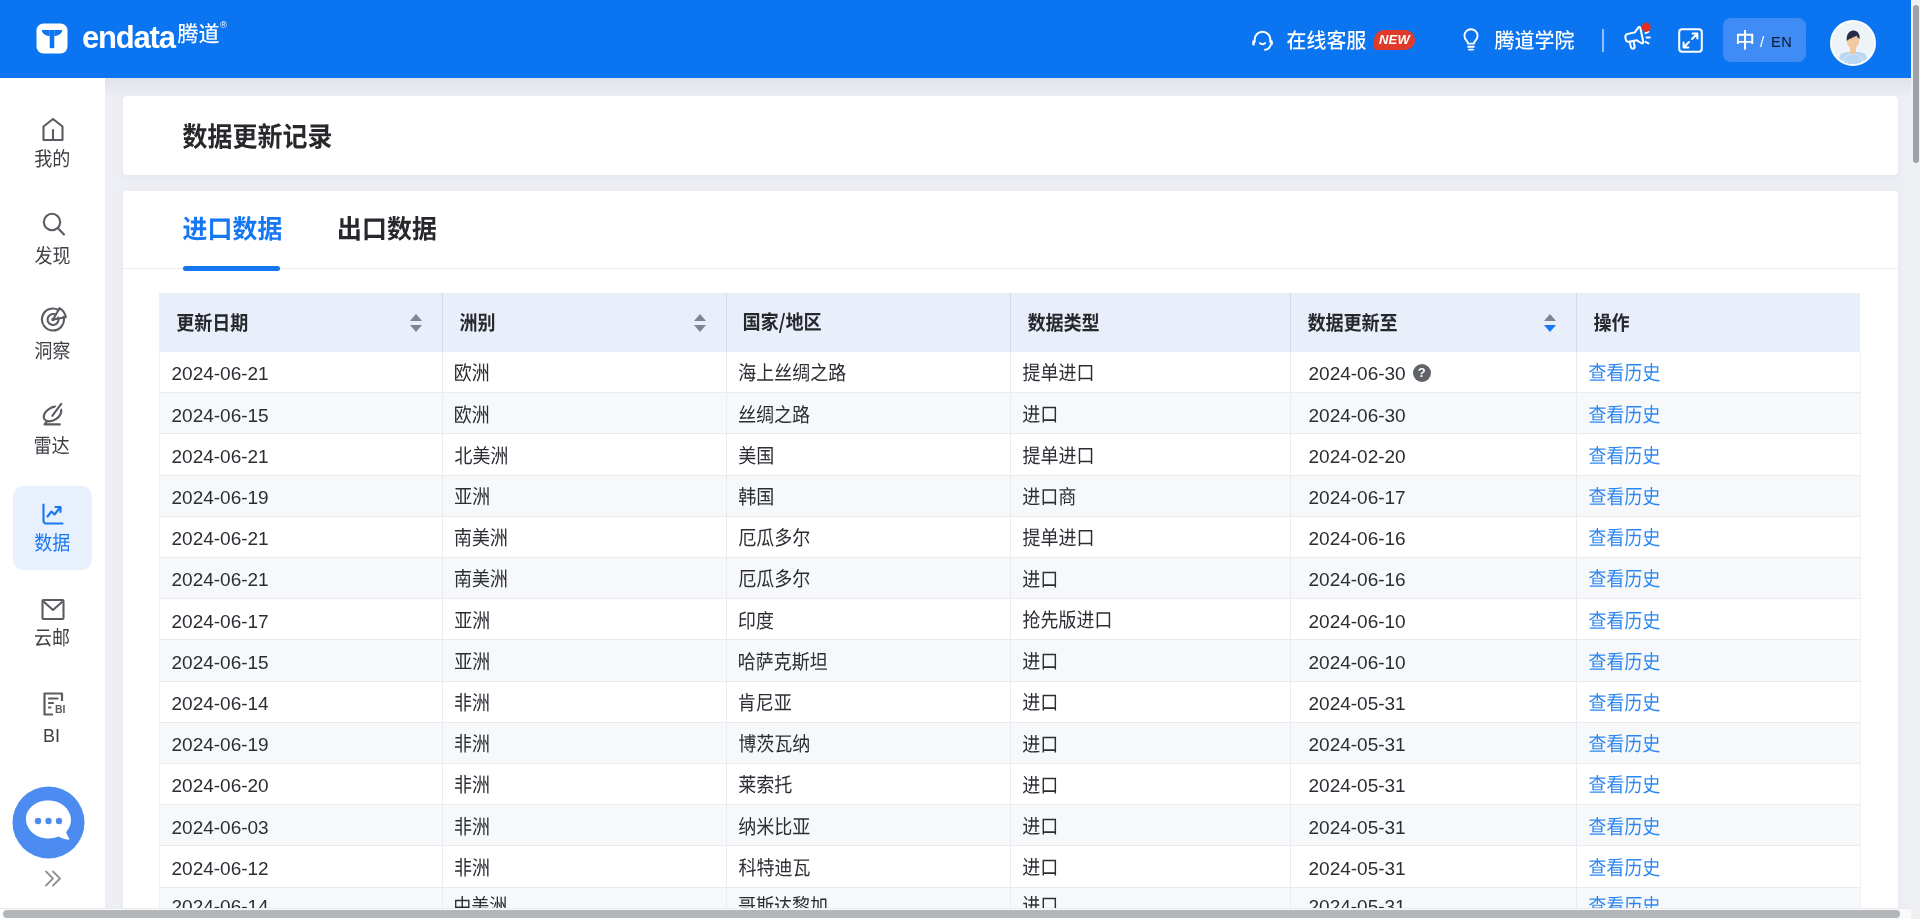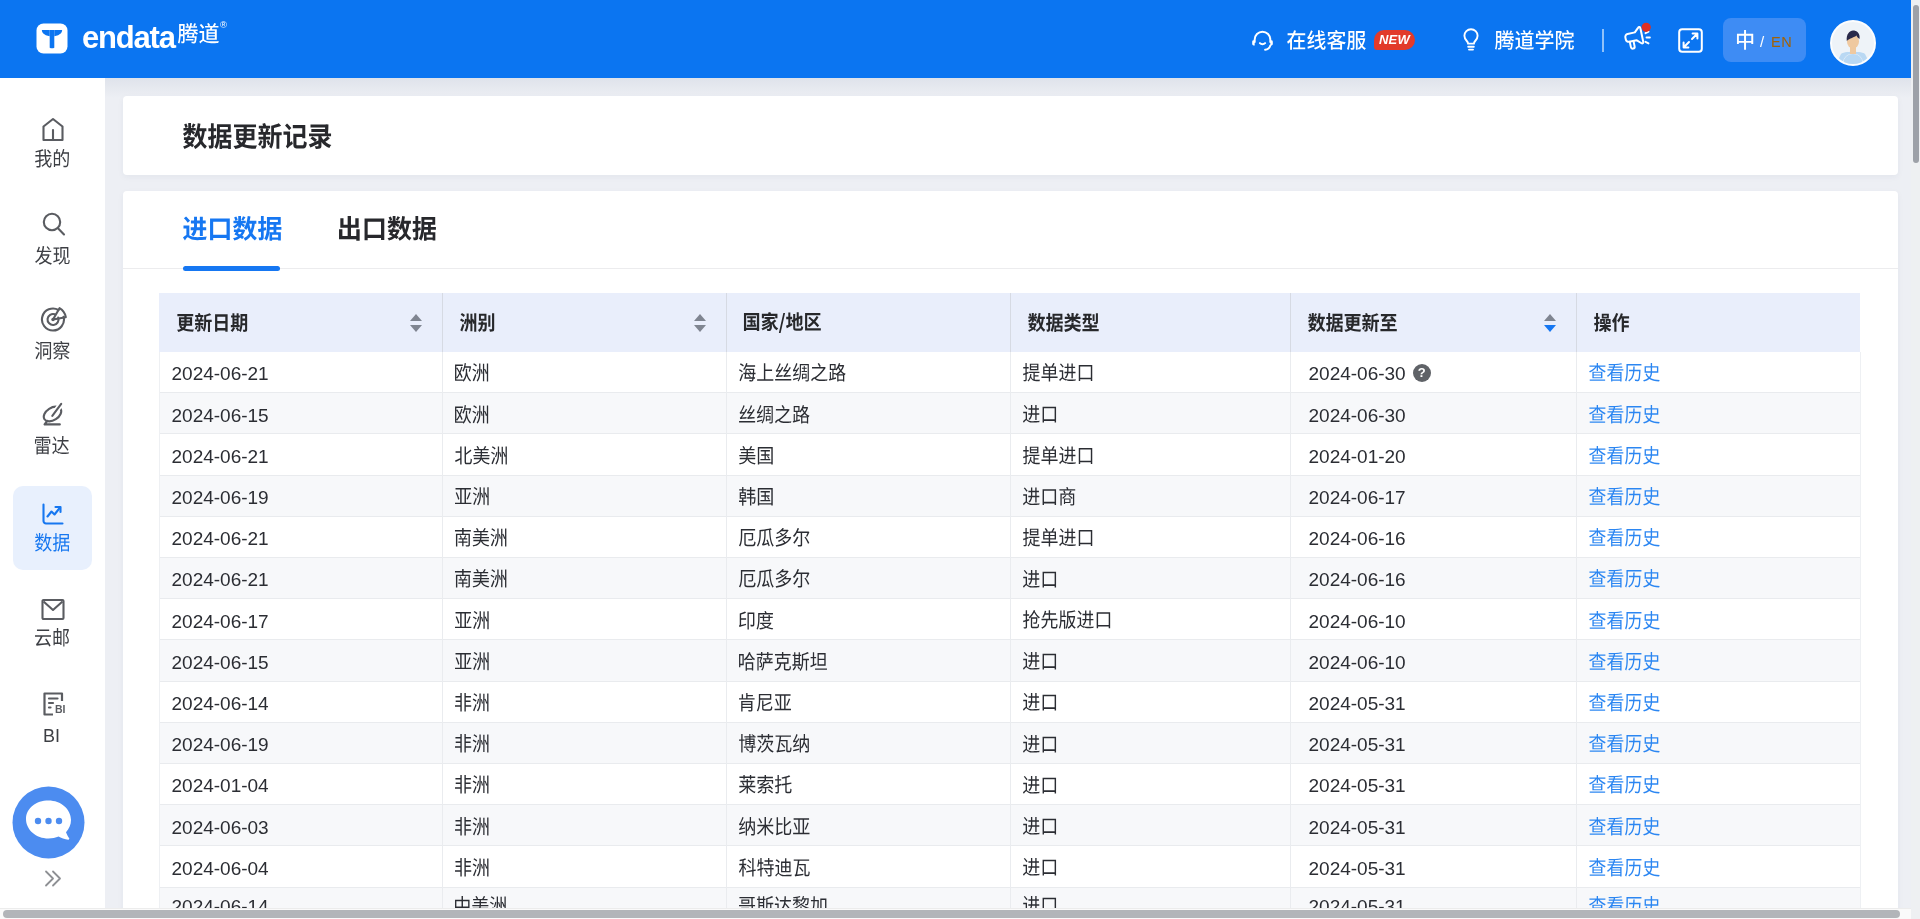--- a/index.html
+++ b/index.html
@@ -168,21 +168,21 @@
 <path d="M14 11 L19.2 5.8 M14.6 5.6 h4.8 v4.8"></path>
 <path d="M11 14 L5.8 19.2 M5.6 14.6 v4.8 h4.8"></path>
 </svg>
 <div class="abs" style="left:1723px;top:18px;width:83px;height:44px;background:#3e8cf4;border-radius:8px"></div>
 <div style="position:absolute;left:1737.0px;top:30.2px;"><svg width="16.3" height="19.7" viewBox="0 0 16.3 19.7" style="overflow:visible">
       <g fill="#fff" transform="translate(0,17.9)">
         <use href="#gm4e2d" transform="translate(-1.9,0) scale(0.02000,-0.02120)"></use>
       </g>
     </svg></div>
 <div class="abs" style="left:1760px;top:32.5px;color:#fff;font-size:15px">/</div>
-<div class="abs" style="left:1771px;top:34px;color:#a16207;font-size:14.5px;letter-spacing:.5px">EN</div>
+<div class="abs" style="left:1771px;top:34px;color:#0f172a;font-size:14.5px;letter-spacing:.5px">EN</div>
 <svg class="abs" style="left:1830px;top:19.5px" width="46" height="46" viewBox="0 0 46 46">
 <circle cx="23" cy="23" r="22" fill="#eef3f8" stroke="#fcfdfe" stroke-width="2"></circle>
 <clipPath id="avc">
       <circle cx="23" cy="23" r="21"></circle>
     </clipPath>
 <g clip-path="url(#avc)">
 <path d="M13 46 c0 -8 4 -12 10 -12 c6 0 10 4 10 12 z" fill="#b9d8f3"></path>
 <path d="M12.5 46 c0 -8 4.5 -12.5 10.5 -12.5 c6 0 10.5 4.5 10.5 12.5 l2.5 0 c1.5 -3 3 -4 3 -4 l-4 -8 c-2 -3 -22 -3 -24 0 l-4 8 s1.5 1 3 4 z" fill="#b9d8f3"></path>
 <rect x="20" y="26" width="6" height="8" fill="#efc9a0"></rect>
 <ellipse cx="23" cy="21.5" rx="6" ry="7" fill="#efc9a0"></ellipse>
@@ -454,21 +454,21 @@
       </g>
     </svg></div>
 <div style="position:absolute;left:1023.0px;top:445.7px;"><svg width="69.2" height="18.5" viewBox="0 0 69.2 18.5" style="overflow:visible">
       <g fill="#2b2d33" transform="translate(0,16.9)">
         <use href="#gr63d0" transform="translate(-0.5,0) scale(0.01800,-0.02016)"></use>
         <use href="#gr5355" transform="translate(17.5,0) scale(0.01800,-0.02016)"></use>
         <use href="#gr8fdb" transform="translate(35.5,0) scale(0.01800,-0.02016)"></use>
         <use href="#gr53e3" transform="translate(53.5,0) scale(0.01800,-0.02016)"></use>
       </g>
     </svg></div>
-<div class="abs" style="left:1308.5px;top:446.7px;font-size:19px;line-height:19px;color:#2b2d33">2024-01-20</div>
+<div class="abs" style="left:1308.5px;top:446.7px;font-size:19px;line-height:19px;color:#2b2d33">2024-02-20</div>
 <div style="position:absolute;left:1589.0px;top:445.7px;"><svg width="70.7" height="18.6" viewBox="0 0 70.7 18.6" style="overflow:visible">
       <g fill="#2b86f2" transform="translate(0,16.9)">
         <use href="#gr67e5" transform="translate(-0.6,0) scale(0.01800,-0.02016)"></use>
         <use href="#gr770b" transform="translate(17.4,0) scale(0.01800,-0.02016)"></use>
         <use href="#gr5386" transform="translate(35.4,0) scale(0.01800,-0.02016)"></use>
         <use href="#gr53f2" transform="translate(53.4,0) scale(0.01800,-0.02016)"></use>
       </g>
     </svg></div>
 <div class="abs" style="left:159px;top:475.6px;width:1701px;height:41.2px;background:#f7f8fa;border-bottom:1px solid #e9ebee"></div>
 <div class="abs" style="left:171.5px;top:487.9px;font-size:19px;line-height:19px;color:#2b2d33">2024-06-19</div>
@@ -685,21 +685,21 @@
 <div class="abs" style="left:1308.5px;top:735.1px;font-size:19px;line-height:19px;color:#2b2d33">2024-05-31</div>
 <div style="position:absolute;left:1589.0px;top:734.1px;"><svg width="70.7" height="18.6" viewBox="0 0 70.7 18.6" style="overflow:visible">
       <g fill="#2b86f2" transform="translate(0,16.9)">
         <use href="#gr67e5" transform="translate(-0.6,0) scale(0.01800,-0.02016)"></use>
         <use href="#gr770b" transform="translate(17.4,0) scale(0.01800,-0.02016)"></use>
         <use href="#gr5386" transform="translate(35.4,0) scale(0.01800,-0.02016)"></use>
         <use href="#gr53f2" transform="translate(53.4,0) scale(0.01800,-0.02016)"></use>
       </g>
     </svg></div>
 <div class="abs" style="left:159px;top:764.0px;width:1701px;height:41.2px;background:#ffffff;border-bottom:1px solid #e9ebee"></div>
-<div class="abs" style="left:171.5px;top:776.3px;font-size:19px;line-height:19px;color:#2b2d33">2024-01-04</div>
+<div class="abs" style="left:171.5px;top:776.3px;font-size:19px;line-height:19px;color:#2b2d33">2024-06-20</div>
 <div style="position:absolute;left:455.0px;top:775.4px;"><svg width="33.5" height="18.5" viewBox="0 0 33.5 18.5" style="overflow:visible">
       <g fill="#2b2d33" transform="translate(0,16.9)">
         <use href="#gr975e" transform="translate(-1.0,0) scale(0.01800,-0.02016)"></use>
         <use href="#gr6d32" transform="translate(17.0,0) scale(0.01800,-0.02016)"></use>
       </g>
     </svg></div>
 <div style="position:absolute;left:739.0px;top:775.3px;"><svg width="52.6" height="18.6" viewBox="0 0 52.6 18.6" style="overflow:visible">
       <g fill="#2b2d33" transform="translate(0,17.0)">
         <use href="#gr83b1" transform="translate(-0.7,0) scale(0.01800,-0.02016)"></use>
         <use href="#gr7d22" transform="translate(17.3,0) scale(0.01800,-0.02016)"></use>
@@ -746,21 +746,21 @@
 <div class="abs" style="left:1308.5px;top:817.5px;font-size:19px;line-height:19px;color:#2b2d33">2024-05-31</div>
 <div style="position:absolute;left:1589.0px;top:816.5px;"><svg width="70.7" height="18.6" viewBox="0 0 70.7 18.6" style="overflow:visible">
       <g fill="#2b86f2" transform="translate(0,16.9)">
         <use href="#gr67e5" transform="translate(-0.6,0) scale(0.01800,-0.02016)"></use>
         <use href="#gr770b" transform="translate(17.4,0) scale(0.01800,-0.02016)"></use>
         <use href="#gr5386" transform="translate(35.4,0) scale(0.01800,-0.02016)"></use>
         <use href="#gr53f2" transform="translate(53.4,0) scale(0.01800,-0.02016)"></use>
       </g>
     </svg></div>
 <div class="abs" style="left:159px;top:846.4px;width:1701px;height:41.2px;background:#ffffff;border-bottom:1px solid #e9ebee"></div>
-<div class="abs" style="left:171.5px;top:858.7px;font-size:19px;line-height:19px;color:#2b2d33">2024-06-04</div>
+<div class="abs" style="left:171.5px;top:858.7px;font-size:19px;line-height:19px;color:#2b2d33">2024-06-12</div>
 <div style="position:absolute;left:455.0px;top:857.8px;"><svg width="33.5" height="18.5" viewBox="0 0 33.5 18.5" style="overflow:visible">
       <g fill="#2b2d33" transform="translate(0,16.9)">
         <use href="#gr975e" transform="translate(-1.0,0) scale(0.01800,-0.02016)"></use>
         <use href="#gr6d32" transform="translate(17.0,0) scale(0.01800,-0.02016)"></use>
       </g>
     </svg></div>
 <div style="position:absolute;left:739.0px;top:857.7px;"><svg width="70.7" height="18.6" viewBox="0 0 70.7 18.6" style="overflow:visible">
       <g fill="#2b2d33" transform="translate(0,17.0)">
         <use href="#gr79d1" transform="translate(-0.5,0) scale(0.01800,-0.02016)"></use>
         <use href="#gr7279" transform="translate(17.5,0) scale(0.01800,-0.02016)"></use>

